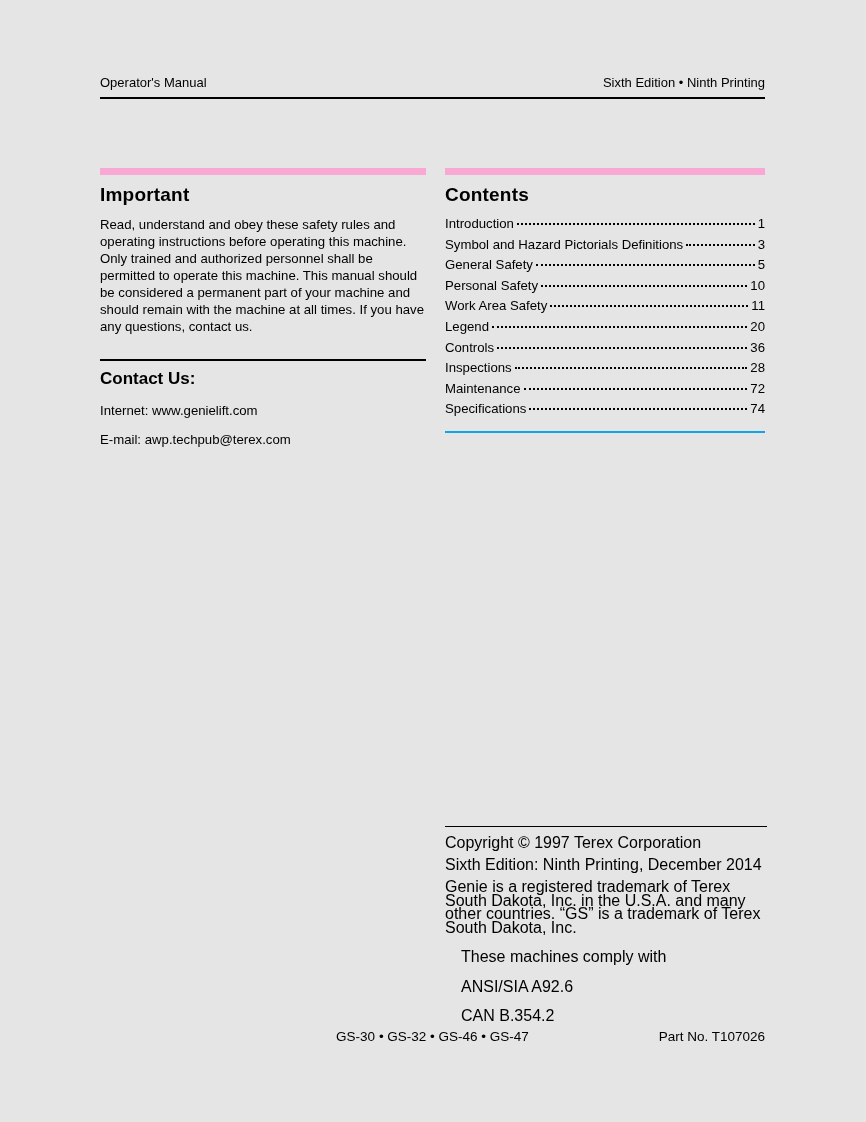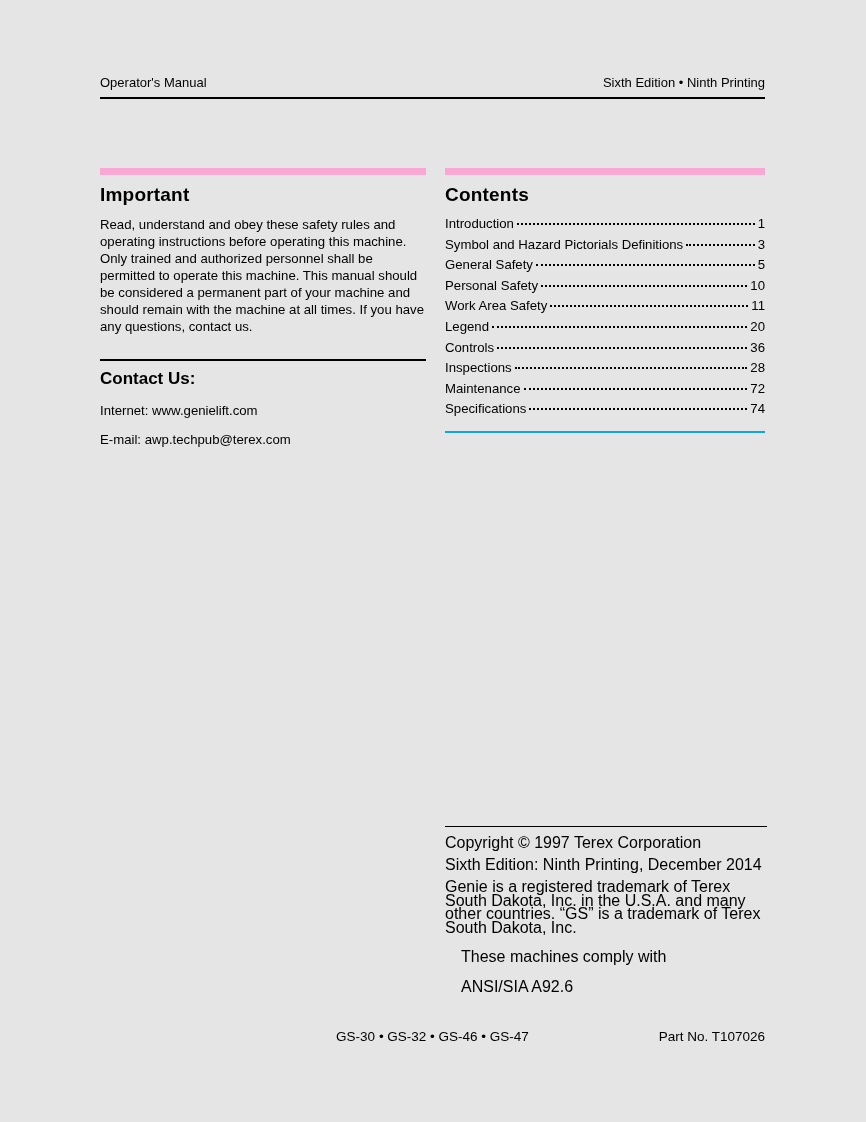--- a/index.html
+++ b/index.html
@@ -228,20 +228,21 @@
       </div>
     </div>
   </div>
 
   <div class="copyright">
     <p>Copyright © 1997 Terex Corporation</p>
     <p>Sixth Edition: Ninth Printing, December 2014</p>
     <p>Genie is a registered trademark of Terex South Dakota, Inc. in the U.S.A. and many other countries. “GS” is a trademark of Terex South Dakota, Inc.</p>
     <p class="tight">These machines comply with</p>
     <p class="tight">ANSI/SIA A92.6</p>
+    <p class="tight">CAN B.354.2</p>
   </div>
 
   <div class="footer">
     <div class="footer-bottom-row">
       <span>GS-30 • GS-32 • GS-46 • GS-47</span>
       <span class="footer-part">Part No. T107026</span>
     </div>
   </div>
 
 </div>

